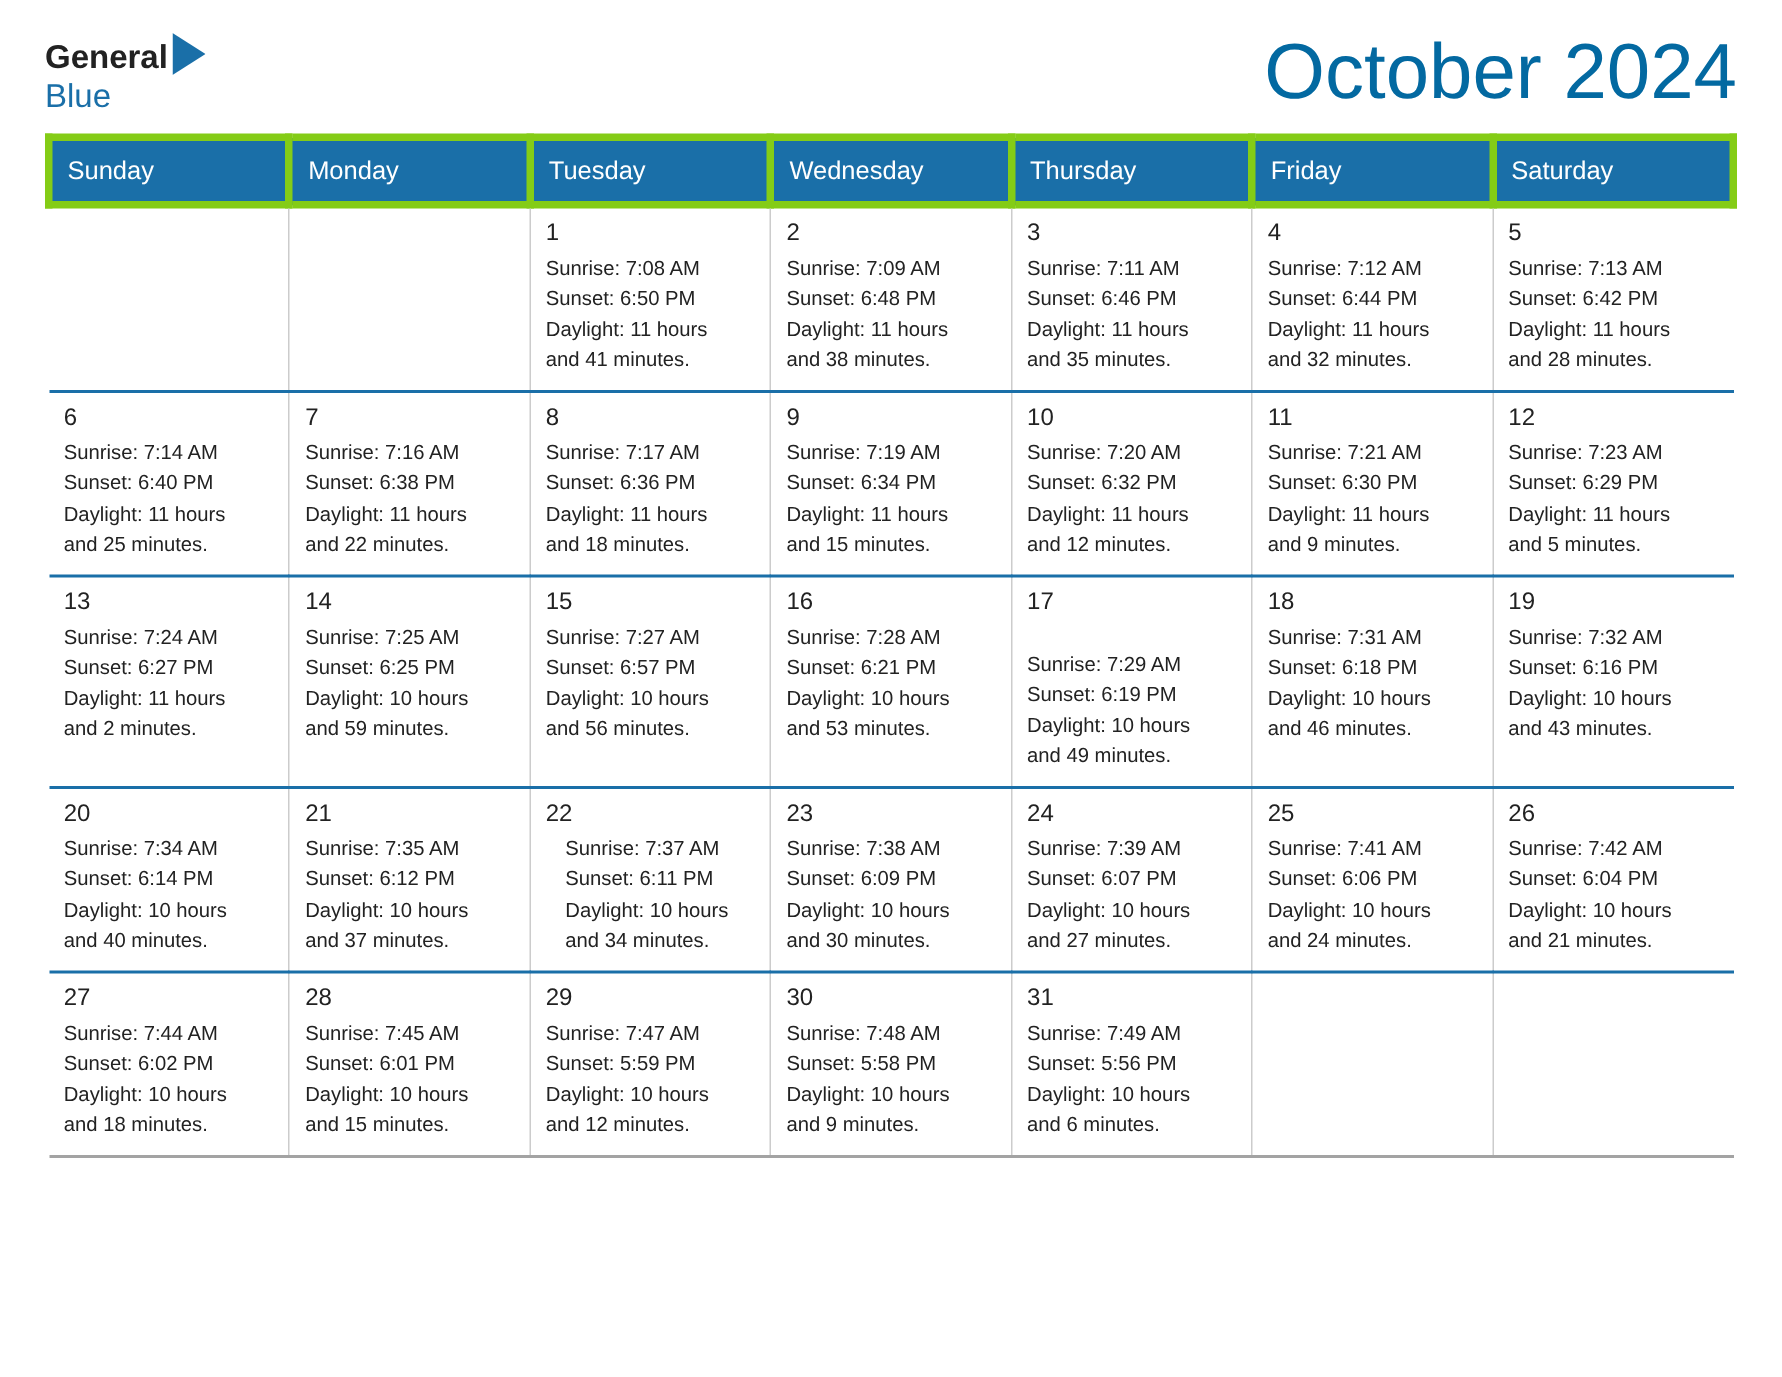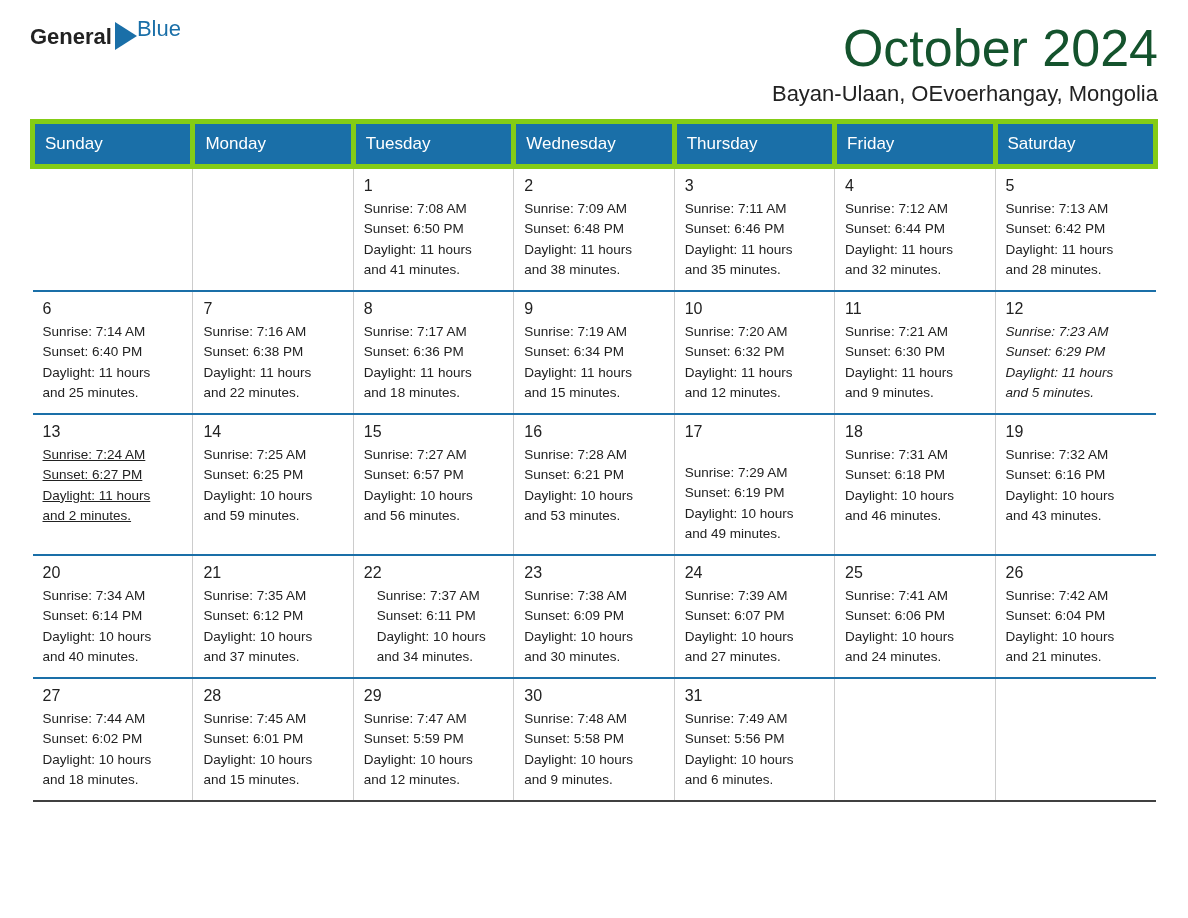--- a/index.html
+++ b/index.html
@@ -21,39 +21,39 @@
       font-weight: bold;
       color: #222;
     }
     .logo-text-blue {
       font-size: 22px;
       font-weight: normal;
       color: #1a6fa8;
     }
     .logo-block {
       display: flex;
-      flex-direction: row;
+      flex-direction: column;
       align-items: flex-start;
     }
     .logo-row1 {
       display: flex;
       align-items: center;
     }
     .logo-row2 {
       display: flex;
       align-items: center;
       margin-top: -4px;
     }
     .title-block {
       text-align: right;
     }
     .calendar-title {
       font-size: 52px;
       font-weight: normal;
-      color: #14532d;
+      color: #0369a1;
       line-height: 1.1;
       text-align: right;
     }
     .calendar-subtitle {
       font-size: 22px;
       color: #222;
       font-weight: normal;
       margin-top: 4px;
     }
     .calendar {
@@ -97,21 +97,21 @@
     }
     .day-info {
       font-size: 13.5px;
       color: #222;
       line-height: 1.5;
     }
     .empty-cell {
       background: #fff;
     }
     .calendar tbody tr:last-child {
-      border-bottom: 2px solid #404040;
+      border-bottom: 2px solid #a3a3a3;
     }
   </style>
 </head>
 <body>
 
 <div class="header">
   <div class="logo-block">
     <div class="logo-row1">
       <span class="logo-text-general">General</span>
 
@@ -120,21 +120,20 @@
           <polygon points="0,0 22,14 0,28" fill="#1a6fa8"></polygon>
         </svg>
       </span>
     </div>
     <div class="logo-row2">
       <span class="logo-text-blue">Blue</span>
     </div>
   </div>
   <div class="title-block">
     <div class="calendar-title">October 2024</div>
-    <div class="calendar-subtitle">Bayan-Ulaan, OEvoerhangay, Mongolia</div>
   </div>
 </div>
 
 <table class="calendar">
   <thead>
     <tr>
     <th>Sunday</th>
         <th>Monday</th>
         <th>Tuesday</th>
         <th>Wednesday</th>
@@ -221,30 +220,30 @@
         </td>
         <td>
           <span class="day-number">11</span>
           <div class="day-info" style="white-space: pre-line;">Sunrise: 7:21 AM
 Sunset: 6:30 PM
 Daylight: 11 hours
 and 9 minutes.</div>
         </td>
         <td>
           <span class="day-number">12</span>
-          <div class="day-info" style="white-space: pre-line; font-style: italic;">Sunrise: 7:23 AM
+          <div class="day-info" style="white-space: pre-line;">Sunrise: 7:23 AM
 Sunset: 6:29 PM
 Daylight: 11 hours
 and 5 minutes.</div>
         </td>
       </tr>
       <tr>
         <td>
           <span class="day-number">13</span>
-          <div class="day-info" style="white-space: pre-line; text-decoration: underline;">Sunrise: 7:24 AM
+          <div class="day-info" style="white-space: pre-line;">Sunrise: 7:24 AM
 Sunset: 6:27 PM
 Daylight: 11 hours
 and 2 minutes.</div>
         </td>
         <td>
           <span class="day-number">14</span>
           <div class="day-info" style="white-space: pre-line;">Sunrise: 7:25 AM
 Sunset: 6:25 PM
 Daylight: 10 hours
 and 59 minutes.</div>

